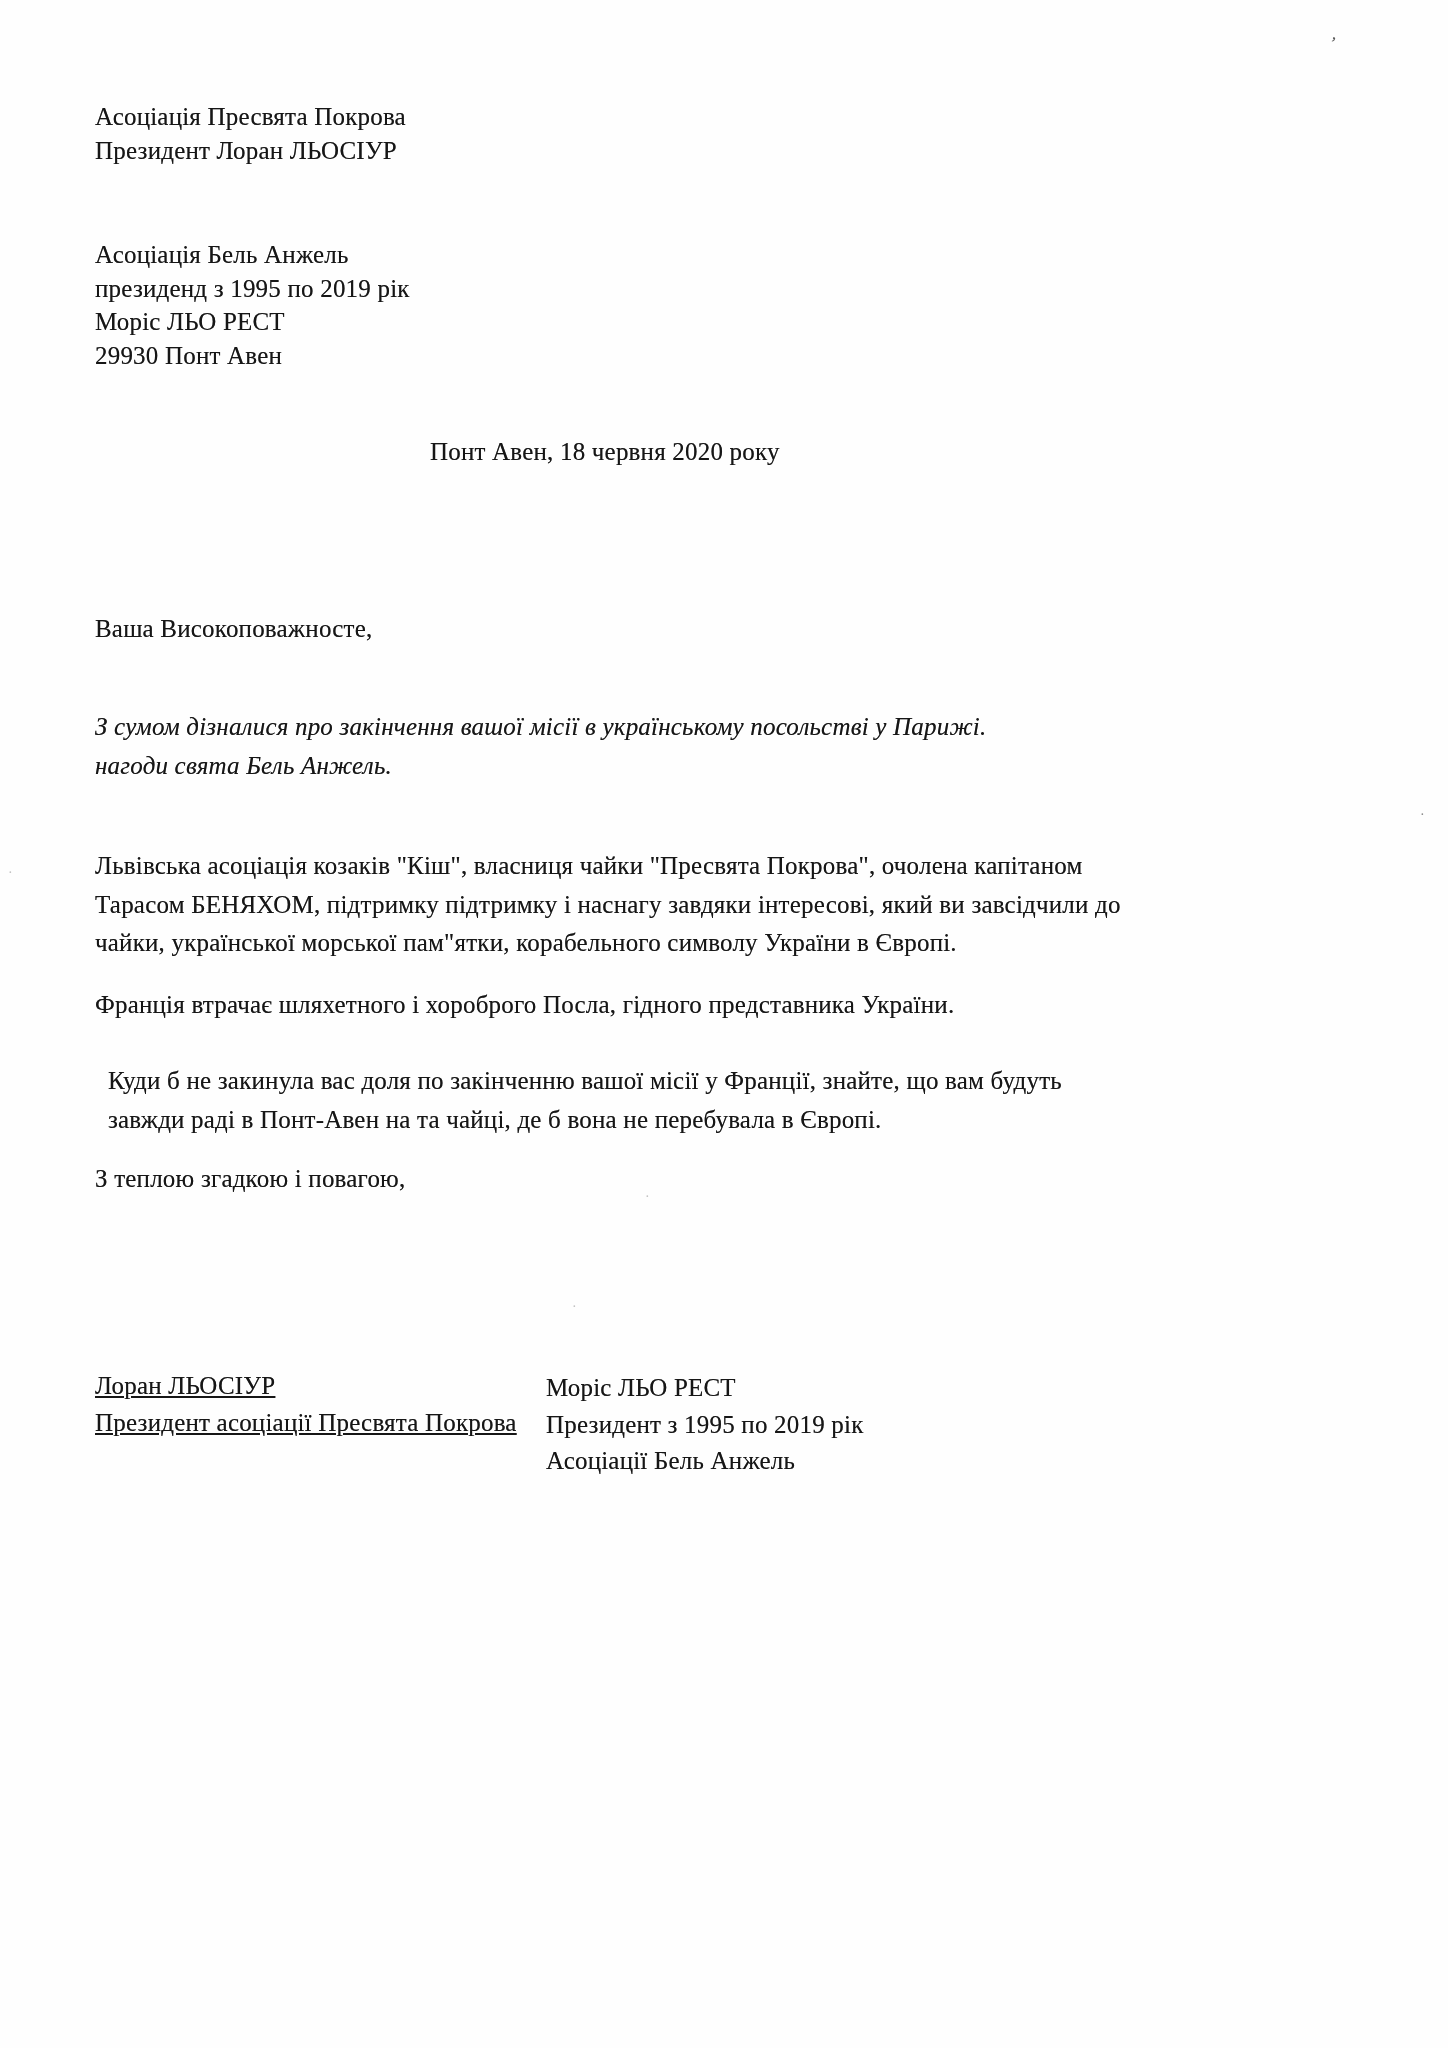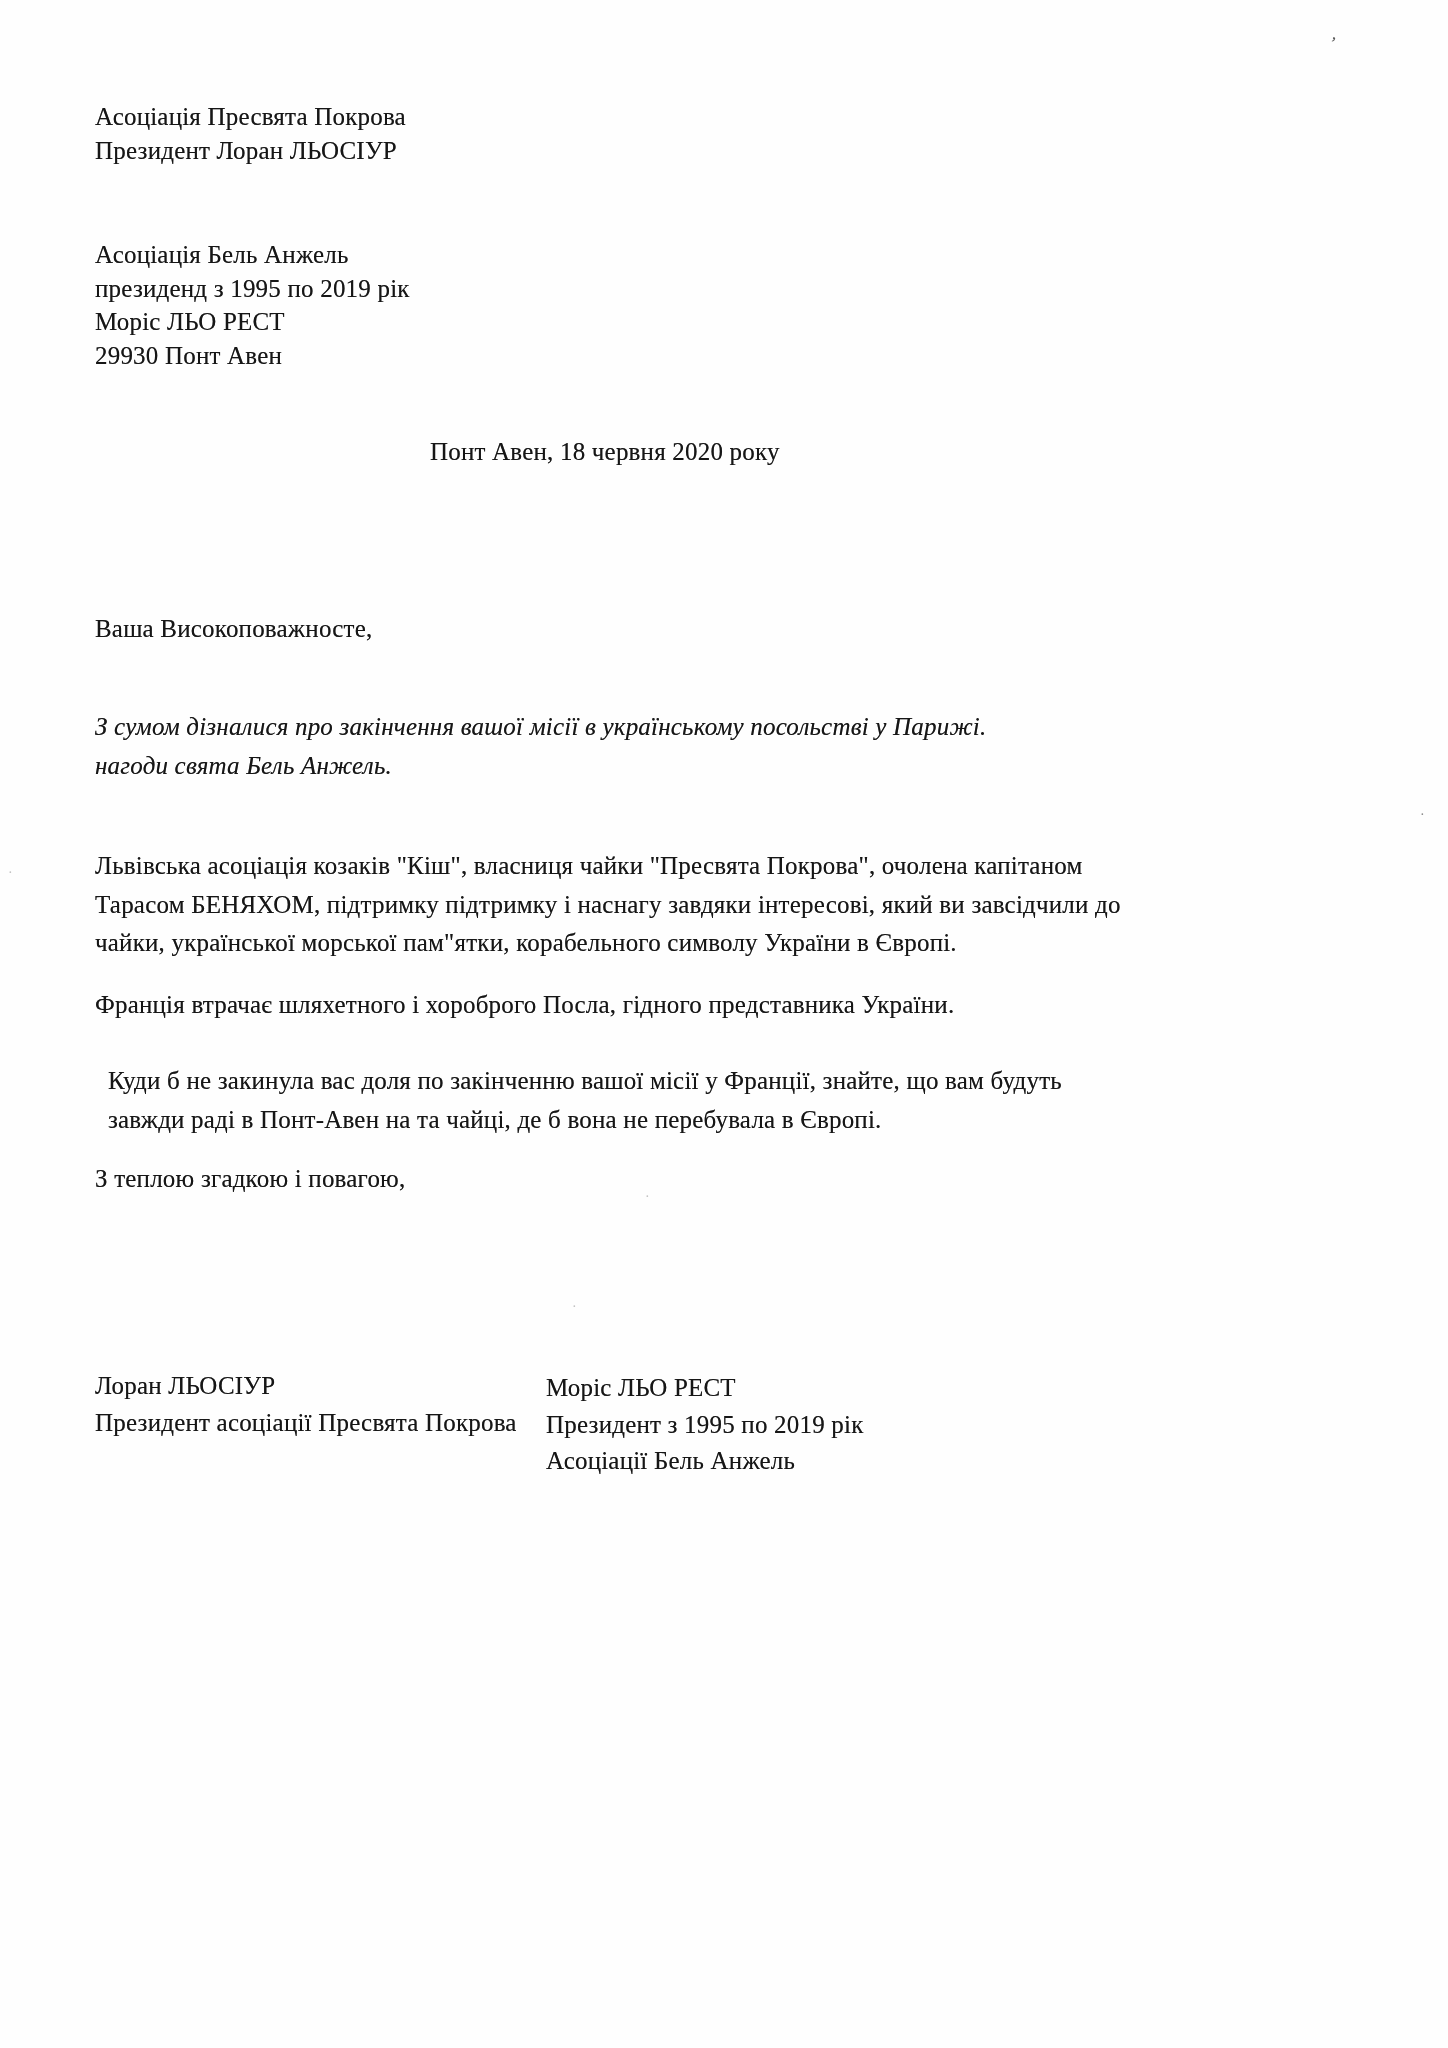--- a/index.html
+++ b/index.html
@@ -85,21 +85,21 @@
 
   <div class="block para" style="left:95px; top:1062px;margin-left:13px;">
     <div class="line">Куди б не закинула вас доля по закінченню вашої місії у Франції, знайте, що вам будуть</div>
     <div class="line">завжди раді в Понт-Авен на та чайці, де б вона не перебувала в Європі.</div>
   </div>
 
   <div class="block para" style="left:95px; top:1160px;">
     <div class="line">З теплою згадкою і повагою,</div>
   </div>
 
-  <div class="block sig" style="left:95px; top:1368px;">
+  <div class="block sig" style="left:95px; top:1368px;text-decoration:underline;">
     <div class="line">Лоран ЛЬОСІУР</div>
     <div class="line">Президент асоціації Пресвята Покрова</div>
   </div>
 
   <div class="block sig" style="left:546px; top:1370px;">
     <div class="line">Моріс ЛЬО РЕСТ</div>
     <div class="line">Президент з 1995 по 2019 рік</div>
     <div class="line">Асоціації Бель Анжель</div>
   </div>
 

